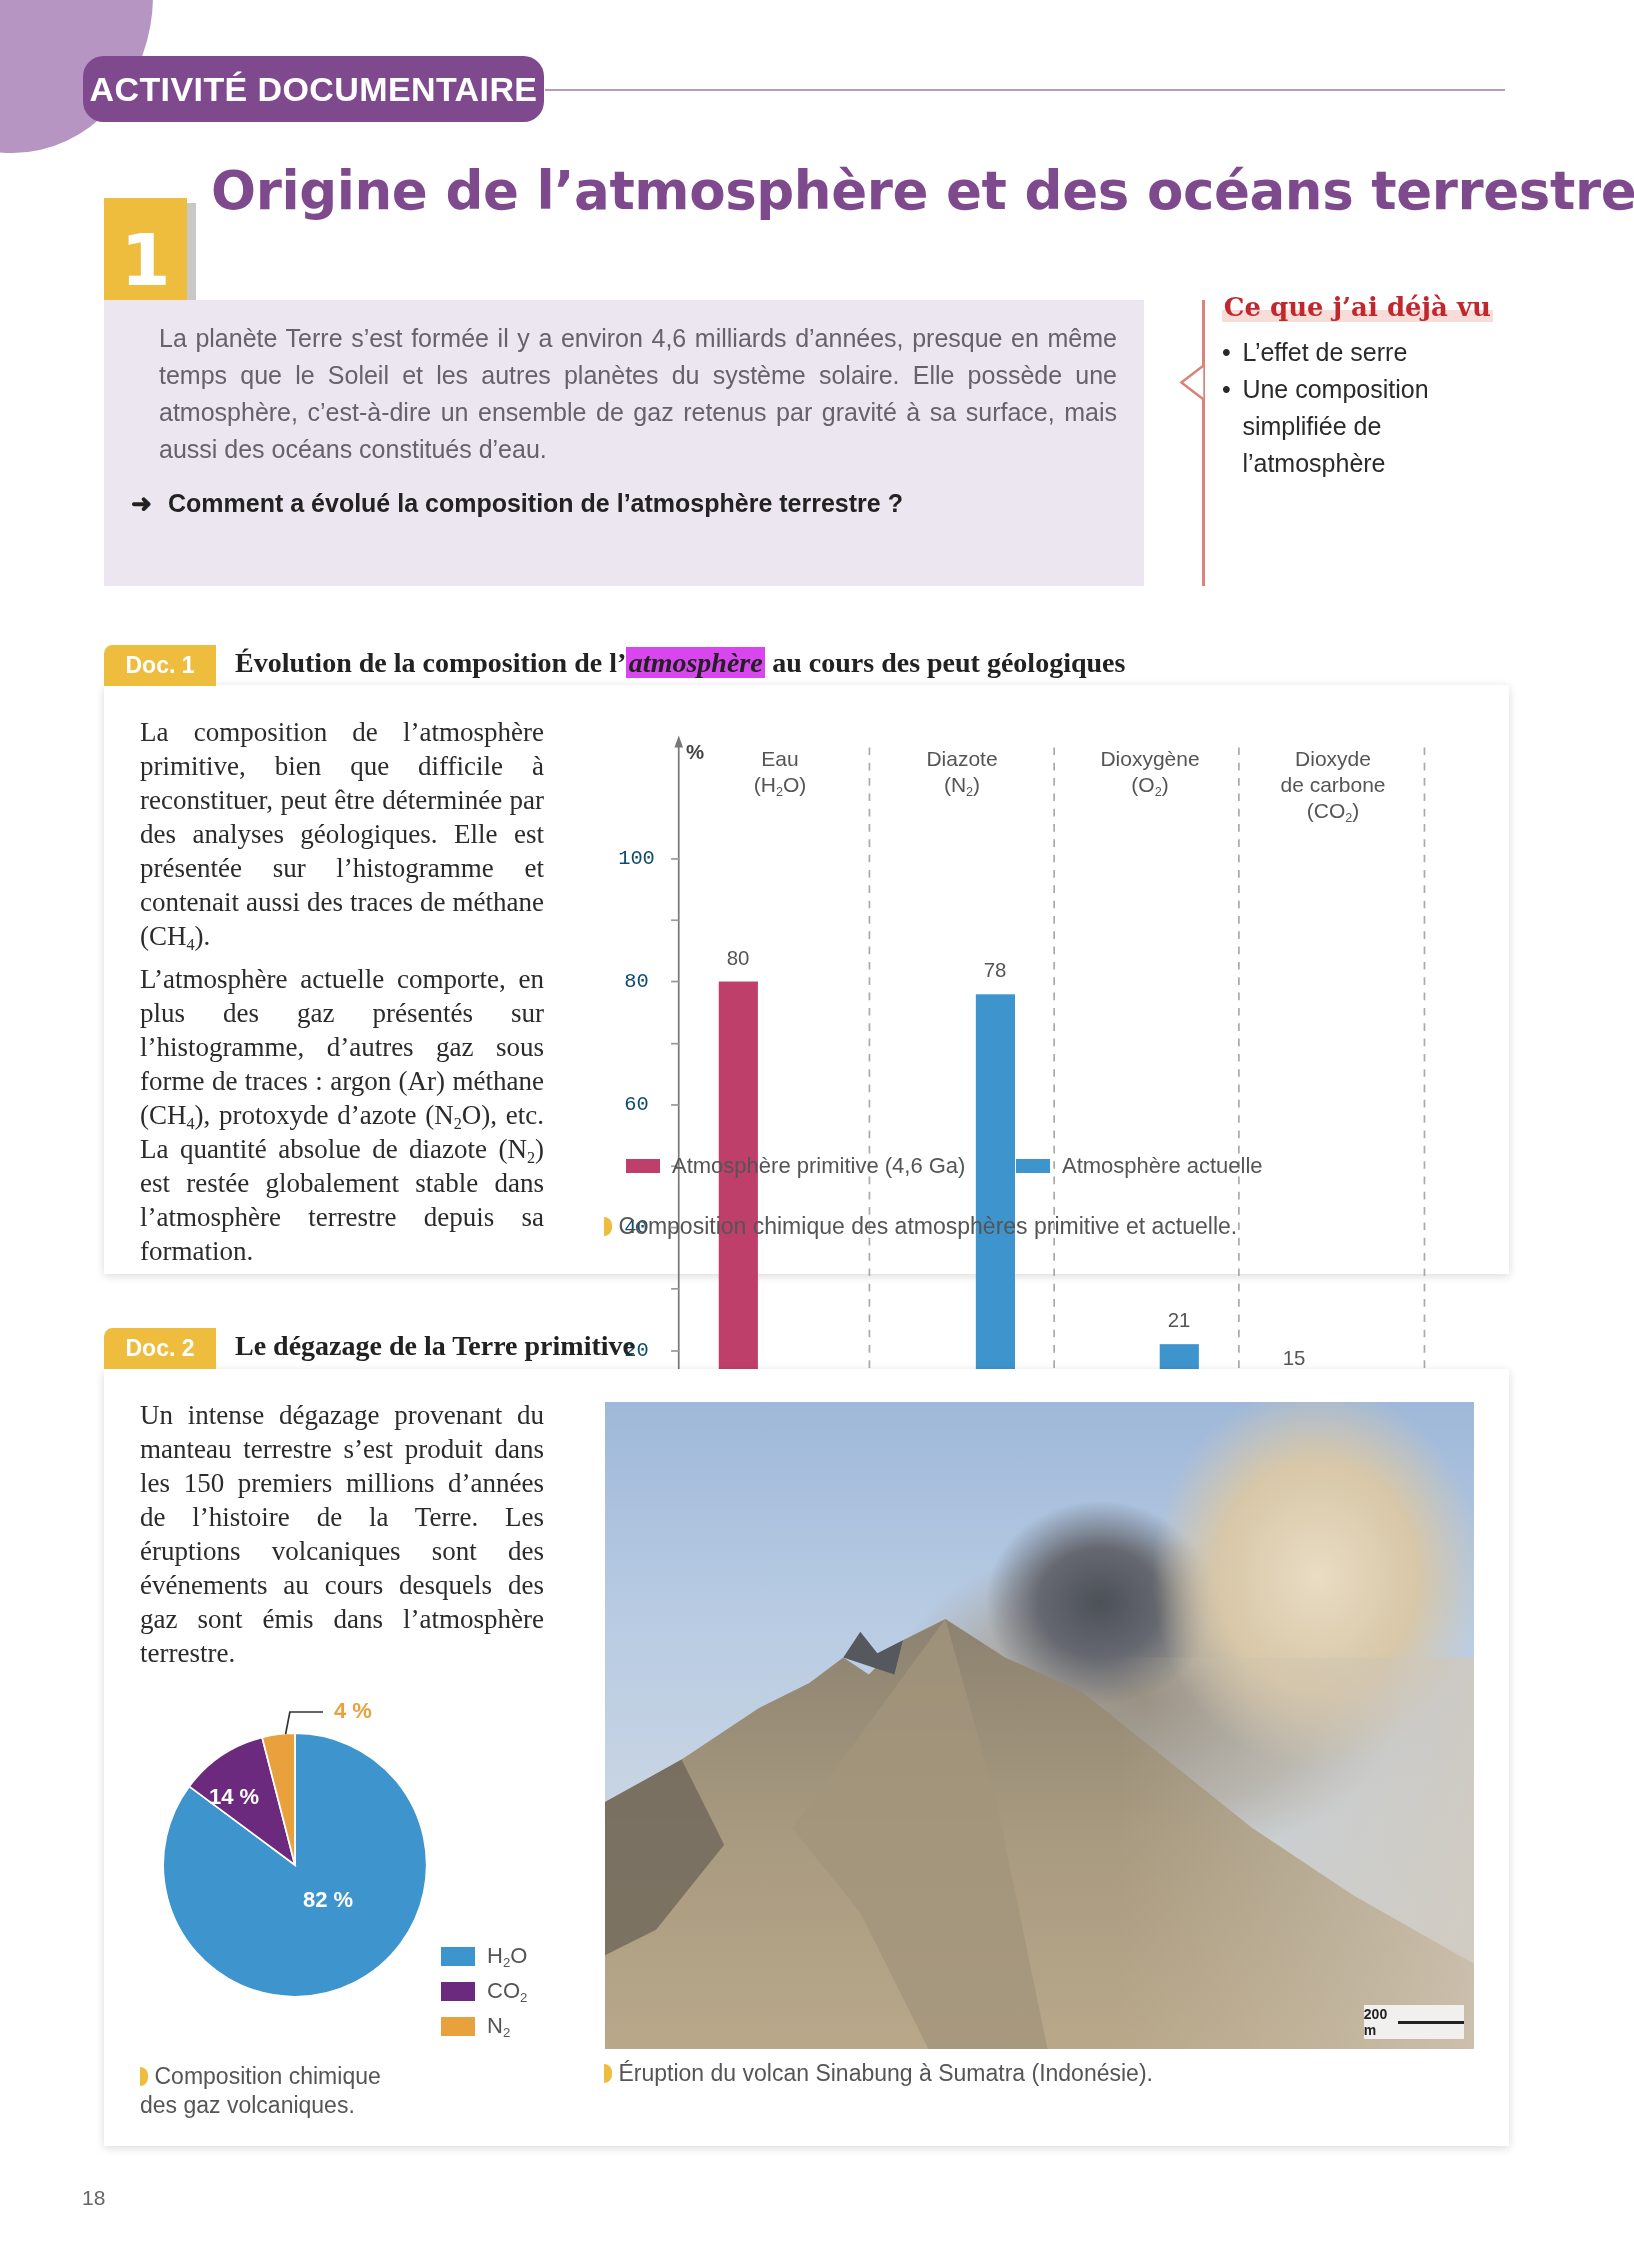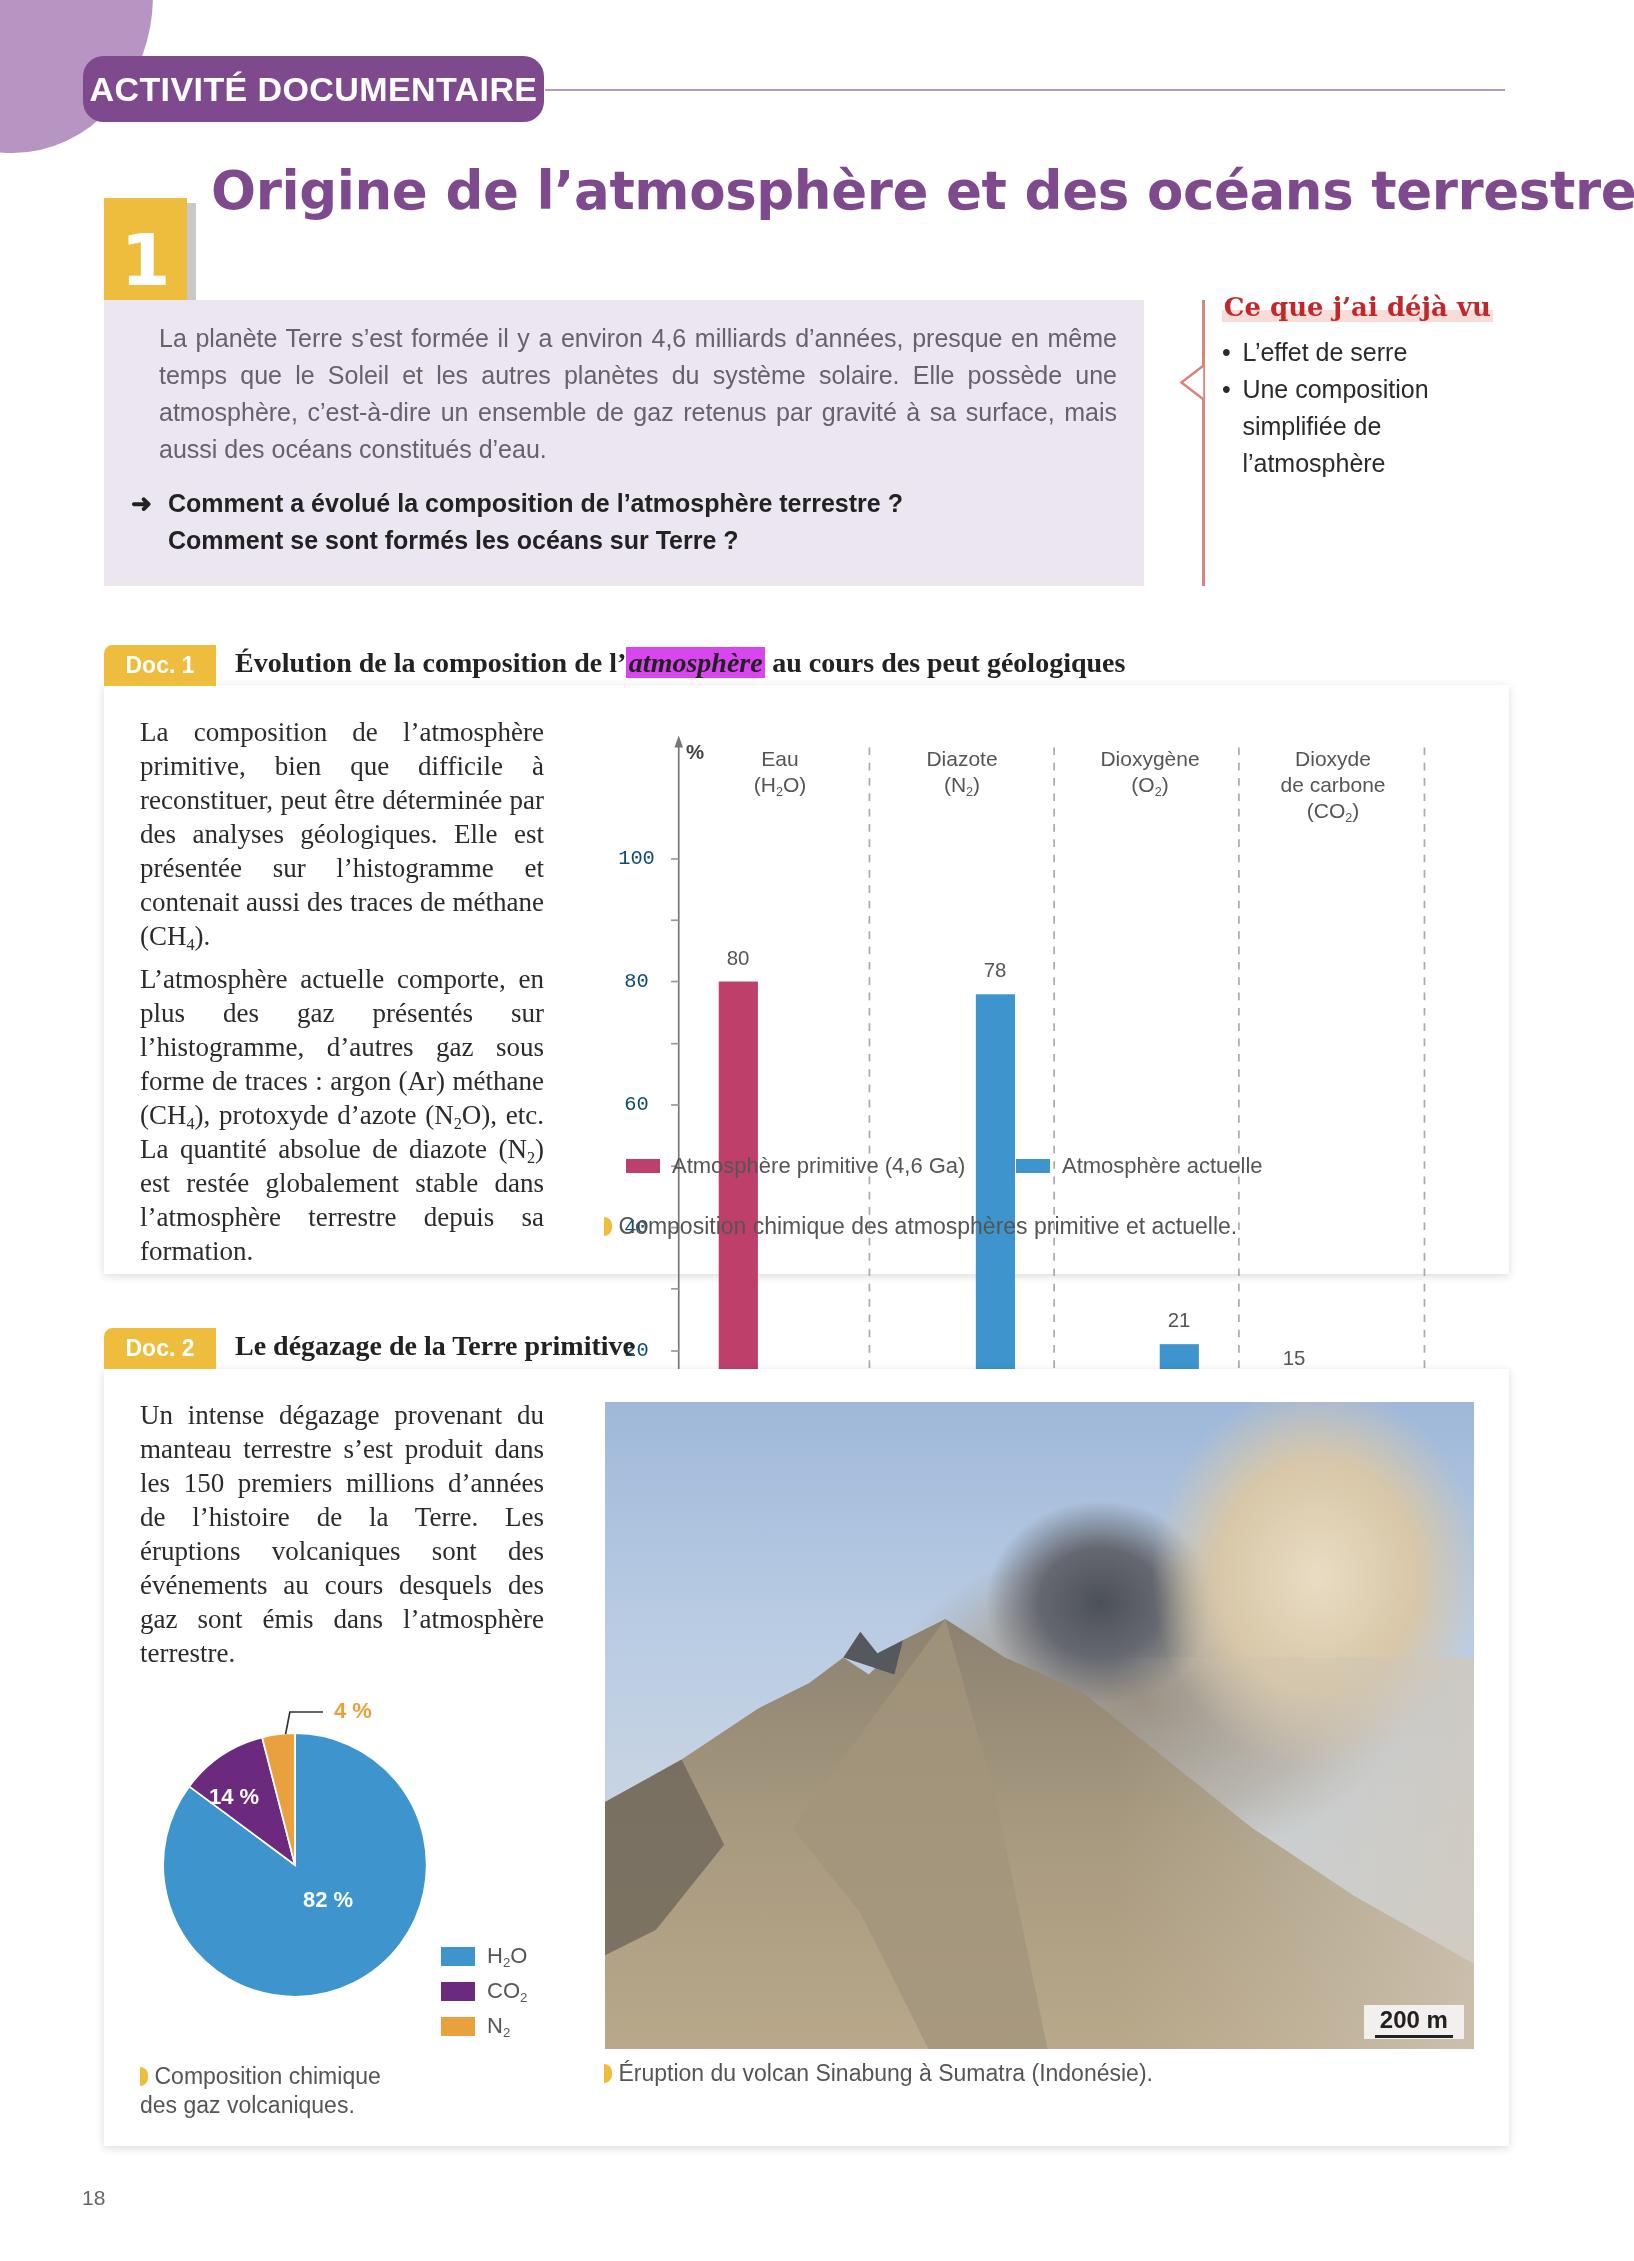--- a/index.html
+++ b/index.html
@@ -43,21 +43,21 @@
   .caption { position: absolute; font-size: 23px; color: #555; line-height: 29px; }
   .caption .dot { display: inline-block; width: 7.7px; height: 19px; background: #efbd3e; border-radius: 0 9.4px 9.4px 0; margin-right: 6.8px; vertical-align: -1.7px; }
 
   .volcano { position: absolute; left: 605px; top: 1402px; width: 869px; height: 647px; overflow: hidden;
     background:
       radial-gradient(ellipse 221px 255px at 82% 27%, #e9dcc3 0%, #d8c7a8 45%, rgba(200,185,160,0) 75%),
       radial-gradient(ellipse 153px 136px at 57% 31%, #4c5057 0%, #656870 40%, rgba(110,110,115,0) 75%),
       radial-gradient(ellipse 324px 204px at 62% 46%, rgba(150,140,125,0.95) 0%, rgba(165,155,140,0.6) 55%, rgba(180,170,160,0) 80%),
       linear-gradient(180deg, #9fb8d9 0%, #b9cce3 35%, #c7d4e3 60%, #d3d7da 100%); }
   .volcano .mountain { position: absolute; left: 0; top: 0; width: 100%; height: 100%; }
-  .scale-bar { position: absolute; right: 10.2px; bottom: 10.2px; width: 100px; height: 34px; background: #f1f0ee; display: flex; flex-direction: column; align-items: center; justify-content: center; font-weight: bold; font-size: 24px; color: #222; }
+  .scale-bar { position: absolute; right: 10.2px; bottom: 10.2px; width: 100px; height: 34px; background: #f1f0ee; display: flex; flex-direction: row; align-items: center; justify-content: center; font-weight: bold; font-size: 14px; color: #222; }
   .scale-bar .bar { width: 78px; height: 2.6px; background: #222; margin-top: 1.7px; }
 
   .page-number { position: absolute; left: 82px; top: 2186px; font-size: 21px; color: #666; }
 </style>
 </head>
 <body>
 
 <div class="corner-circle"></div>
 <div class="activity-pill">
     <span>ACTIVITÉ DOCUMENTAIRE</span>
@@ -66,21 +66,20 @@
 <div class="num-box-shadow"></div>
 <div class="num-box">1</div>
 <h1 class="page-title">Origine de l’atmosphère et des océans terrestres</h1>
 
 <div class="intro-box">
   <p class="intro-text">La planète Terre s’est formée il y a environ 4,6 milliards d’années, presque en même temps que le Soleil et les autres planètes du système solaire. Elle possède une atmosphère, c’est-à-dire un ensemble de gaz retenus par gravité à sa surface, mais aussi des océans constitués d’eau.</p>
   <div class="intro-questions">
     <span class="arrow">➜</span>
     <div>
       <div>Comment a évolué la composition de l’atmosphère terrestre ?</div>
-      <div>Comment se sont formés les océans sur Terre ?</div>
     </div>
   </div>
 </div>
 
 <div class="seen-line"></div>
 <svg style="position:absolute;left:1178px;top:364px" width="27" height="37" viewBox="0 0 32 44">
   <polyline points="30,2 4,22 30,42" fill="#fff" stroke="#d9847a" stroke-width="3"></polyline>
 </svg>
 <div class="seen-title">Ce que j’ai déjà vu</div>
 <ul class="seen-list">

